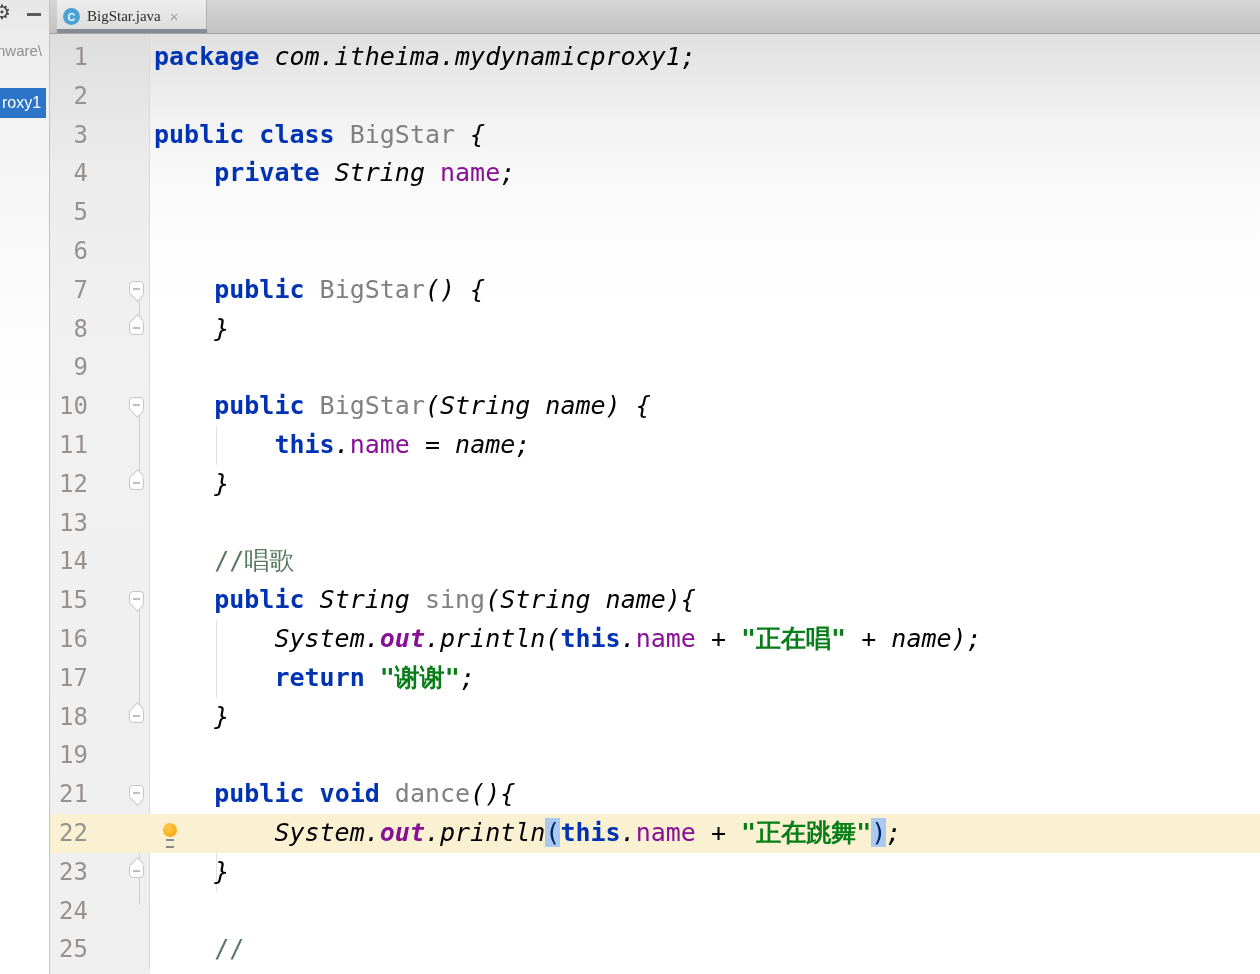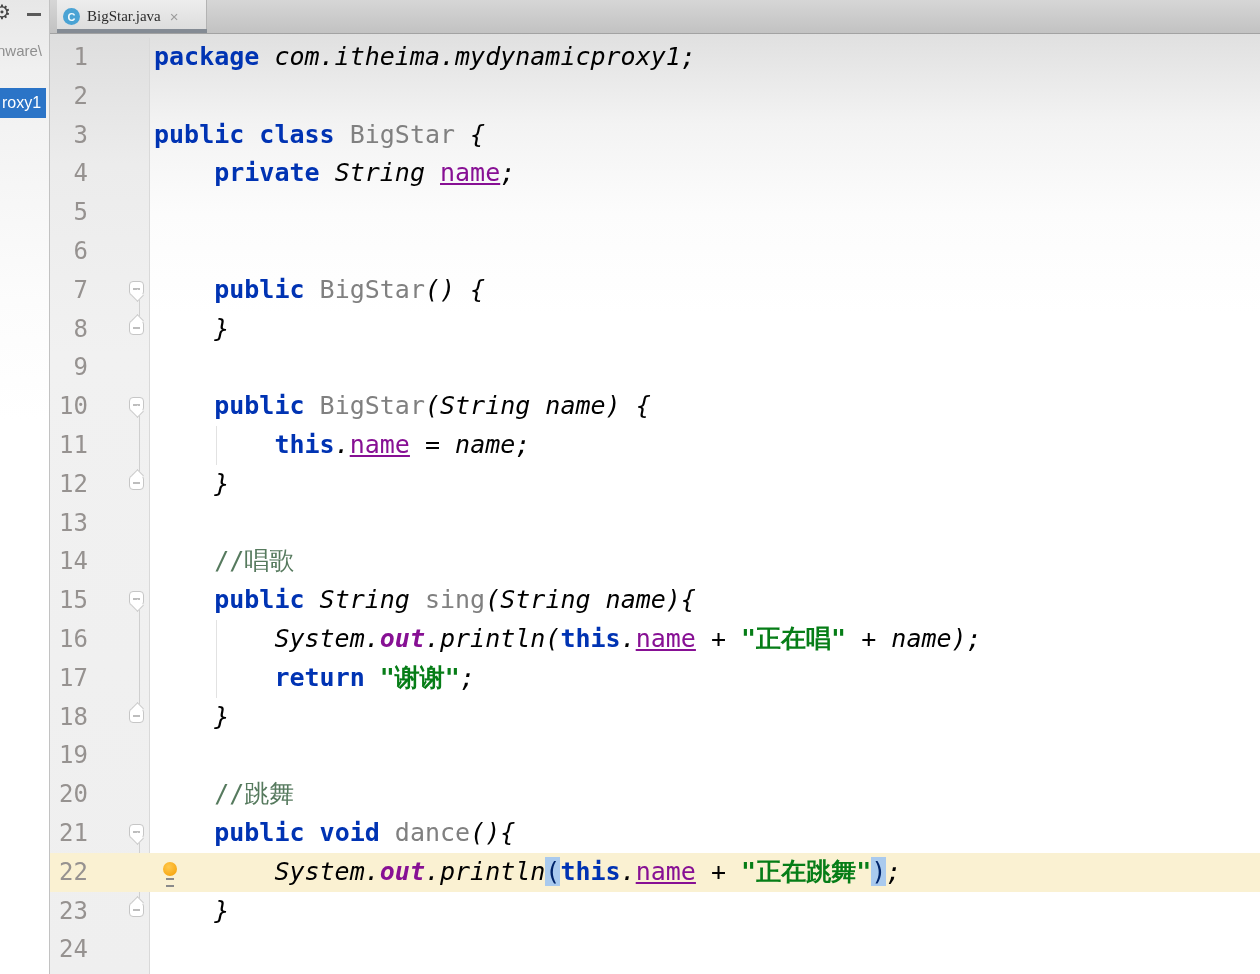--- a/index.html
+++ b/index.html
@@ -60,21 +60,21 @@
   .bulb { position:absolute; left:12px; top:9px; width:16px; height:21px; }
   .bulb::before { content:''; position:absolute; top:0; left:1px; width:14px; height:14px; border-radius:50%;
     background:radial-gradient(circle at 40% 35%, #ffc94f, #f59d00); }
   .bulb::after { content:''; position:absolute; left:4px; top:16px; width:8px; height:5px;
     border-top:2px solid #8a8a8a; border-bottom:2px solid #8a8a8a; }
 
   
   .tk-kw { color:#0033b3; font-weight:bold; }
   .tk-pl { color:#000000;font-style:italic; }
   .tk-de { color:#808080; }
-  .tk-fi { color:#871094;text-decoration:underline; }
+  .tk-fi { color:#871094; }
   .tk-sf { color:#871094; font-style:italic; font-weight:bold; }
   .tk-st { color:#067d17; font-weight:bold; }
   .tk-cm { color:#567a5e; }
   .tk-hp { color:#00256b; background:#a9caee; }
 </style>
 </head>
 <body>
 
 <div class="app">
 
@@ -208,25 +208,20 @@
               <div class="fold-marker end"></div>
             </div>
             <div class="code"><span class="tk-pl">    }</span></div>
           </div>
           <div class="row">
             <div class="num">19</div>
             <div class="fold-cell"></div>
             <div class="code"></div>
           </div>
           <div class="row">
-            <div class="num">20</div>
-            <div class="fold-cell"></div>
-            <div class="code"><span class="tk-pl">    </span><span class="tk-cm">//跳舞</span></div>
-          </div>
-          <div class="row">
             <div class="num">21</div>
             <div class="fold-cell">
               <div class="fold-marker start"></div>
             </div>
             <div class="code"><span class="tk-pl">    </span><span class="tk-kw">public void</span><span class="tk-pl"> </span><span class="tk-de">dance</span><span class="tk-pl">(){</span></div>
           </div>
           <div class="row current">
             <div class="num">22</div>
             <div class="fold-cell"></div>
             <div class="code"><span class="bulb"></span><span class="tk-pl">        System.</span><span class="tk-sf">out</span><span class="tk-pl">.println</span><span class="tk-hp">(</span><span class="tk-kw">this</span><span class="tk-pl">.</span><span class="tk-fi">name</span><span class="tk-pl"> + </span><span class="tk-st">"正在跳舞"</span><span class="tk-hp">)</span><span class="tk-pl">;</span></div>

